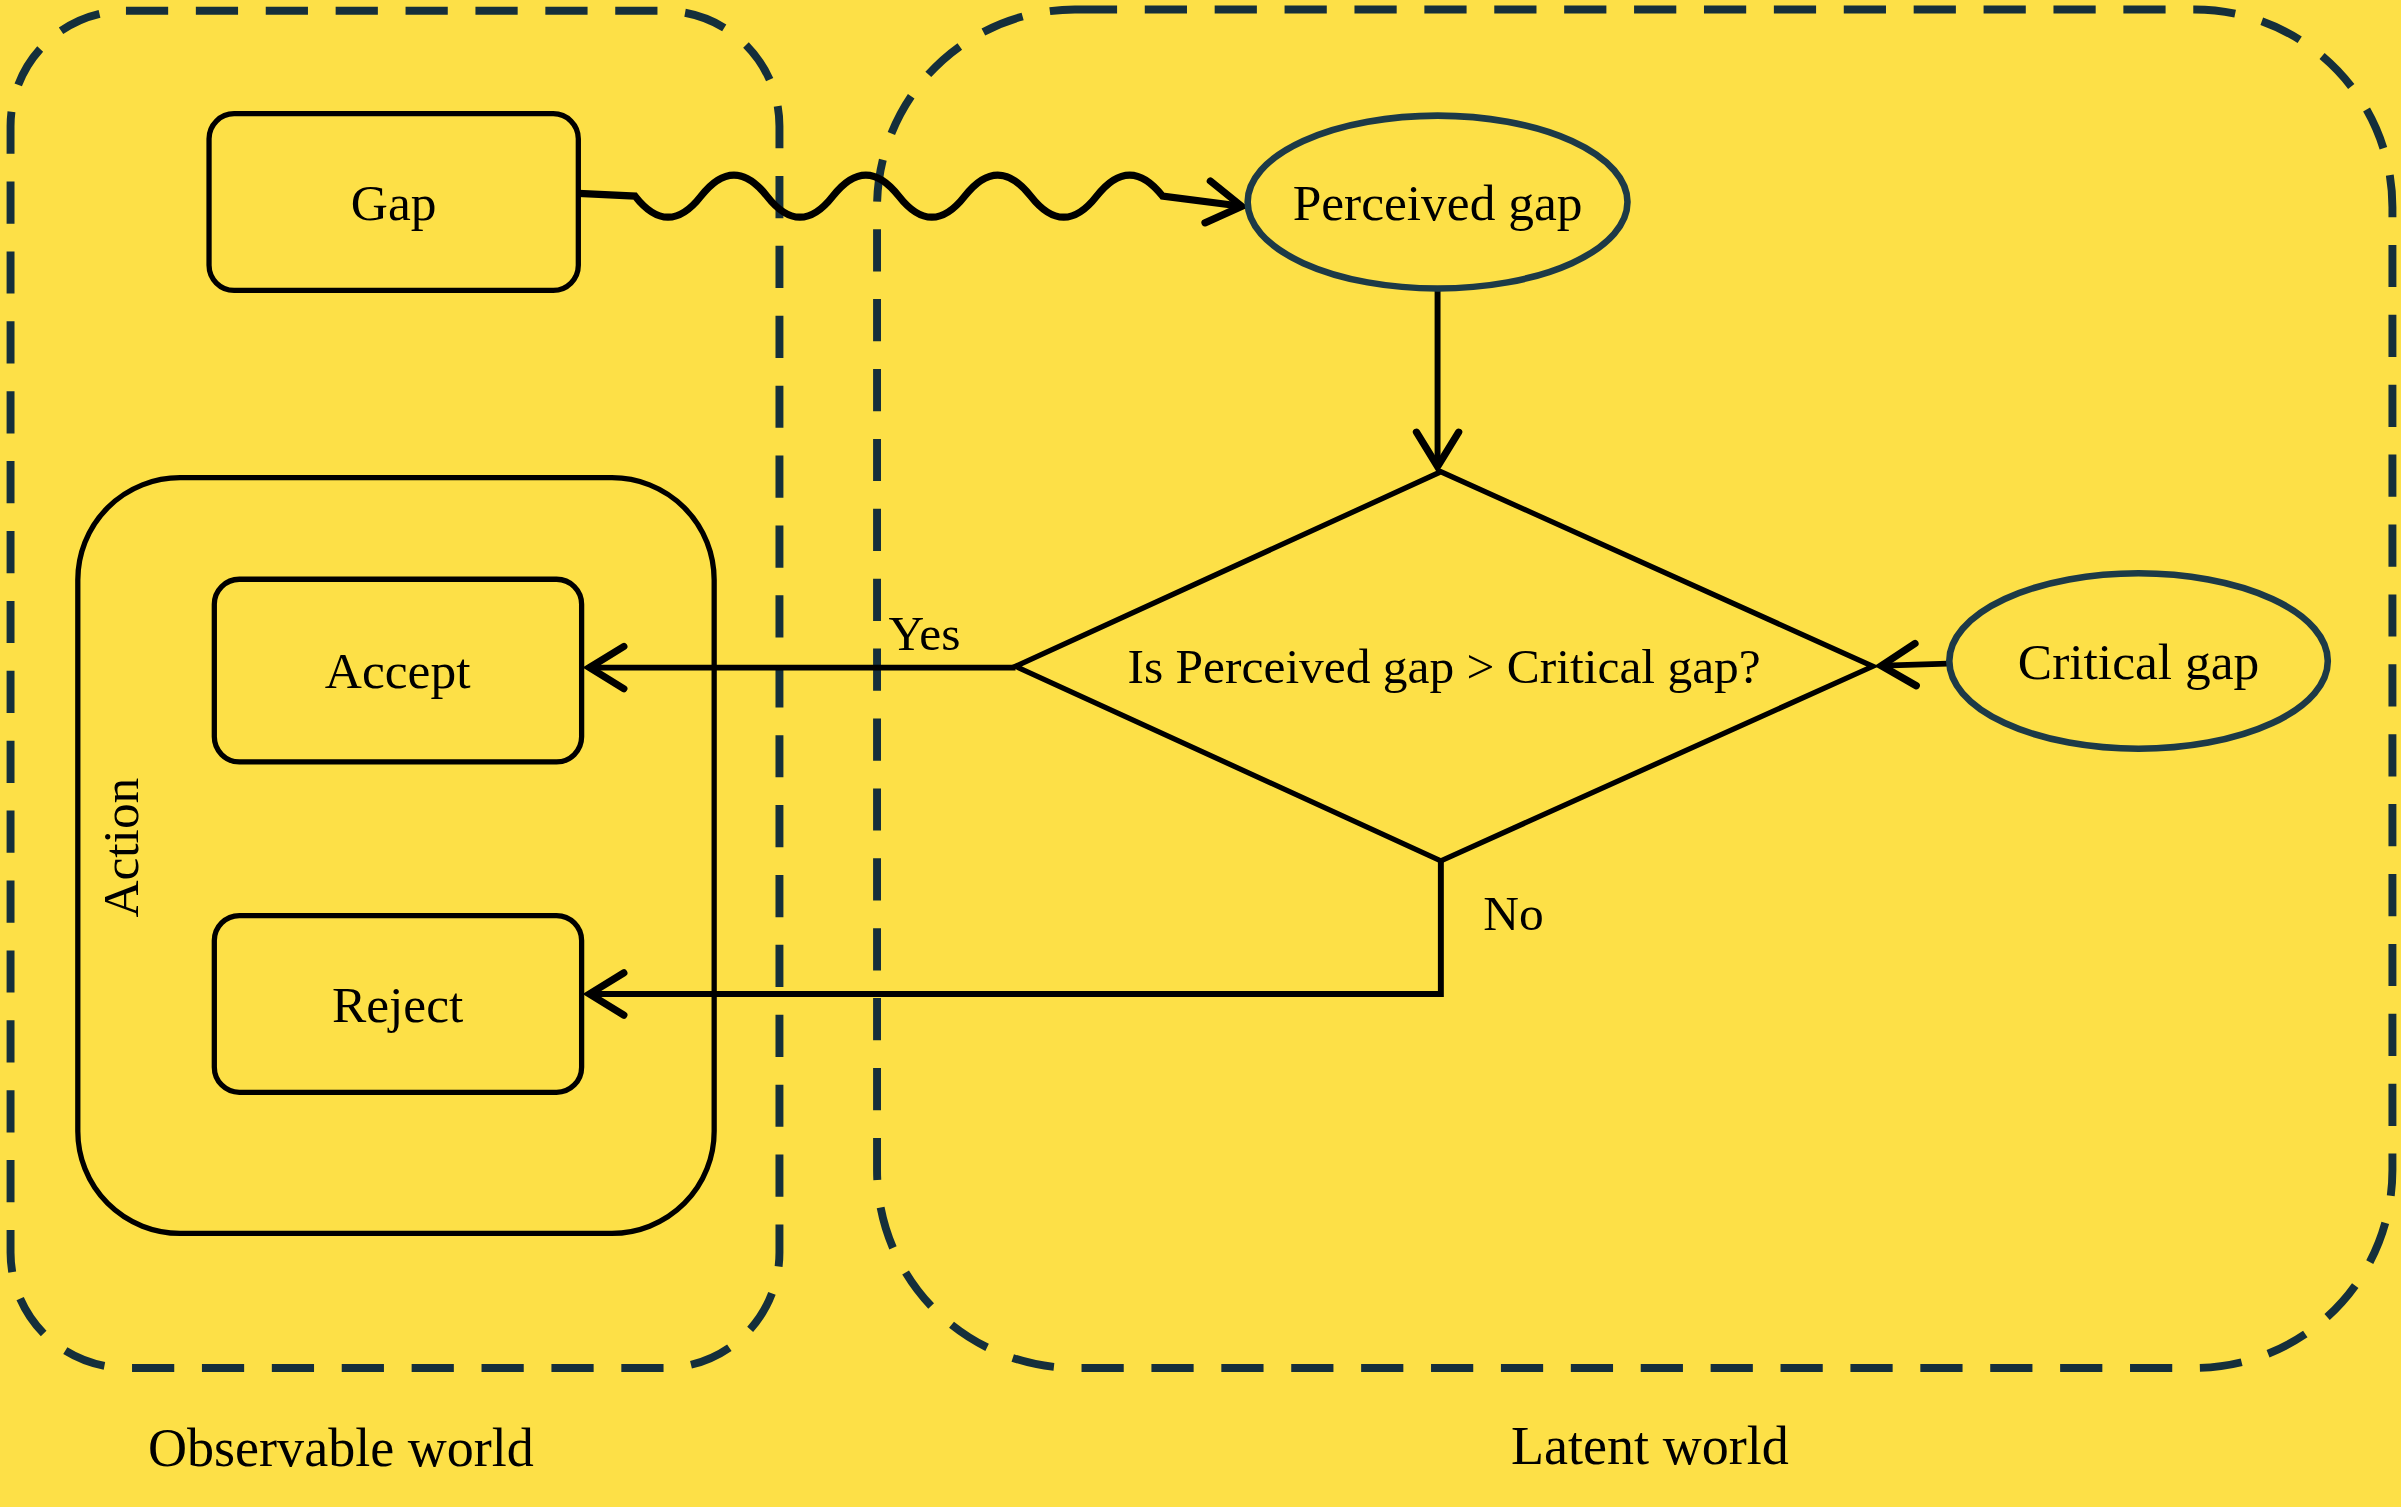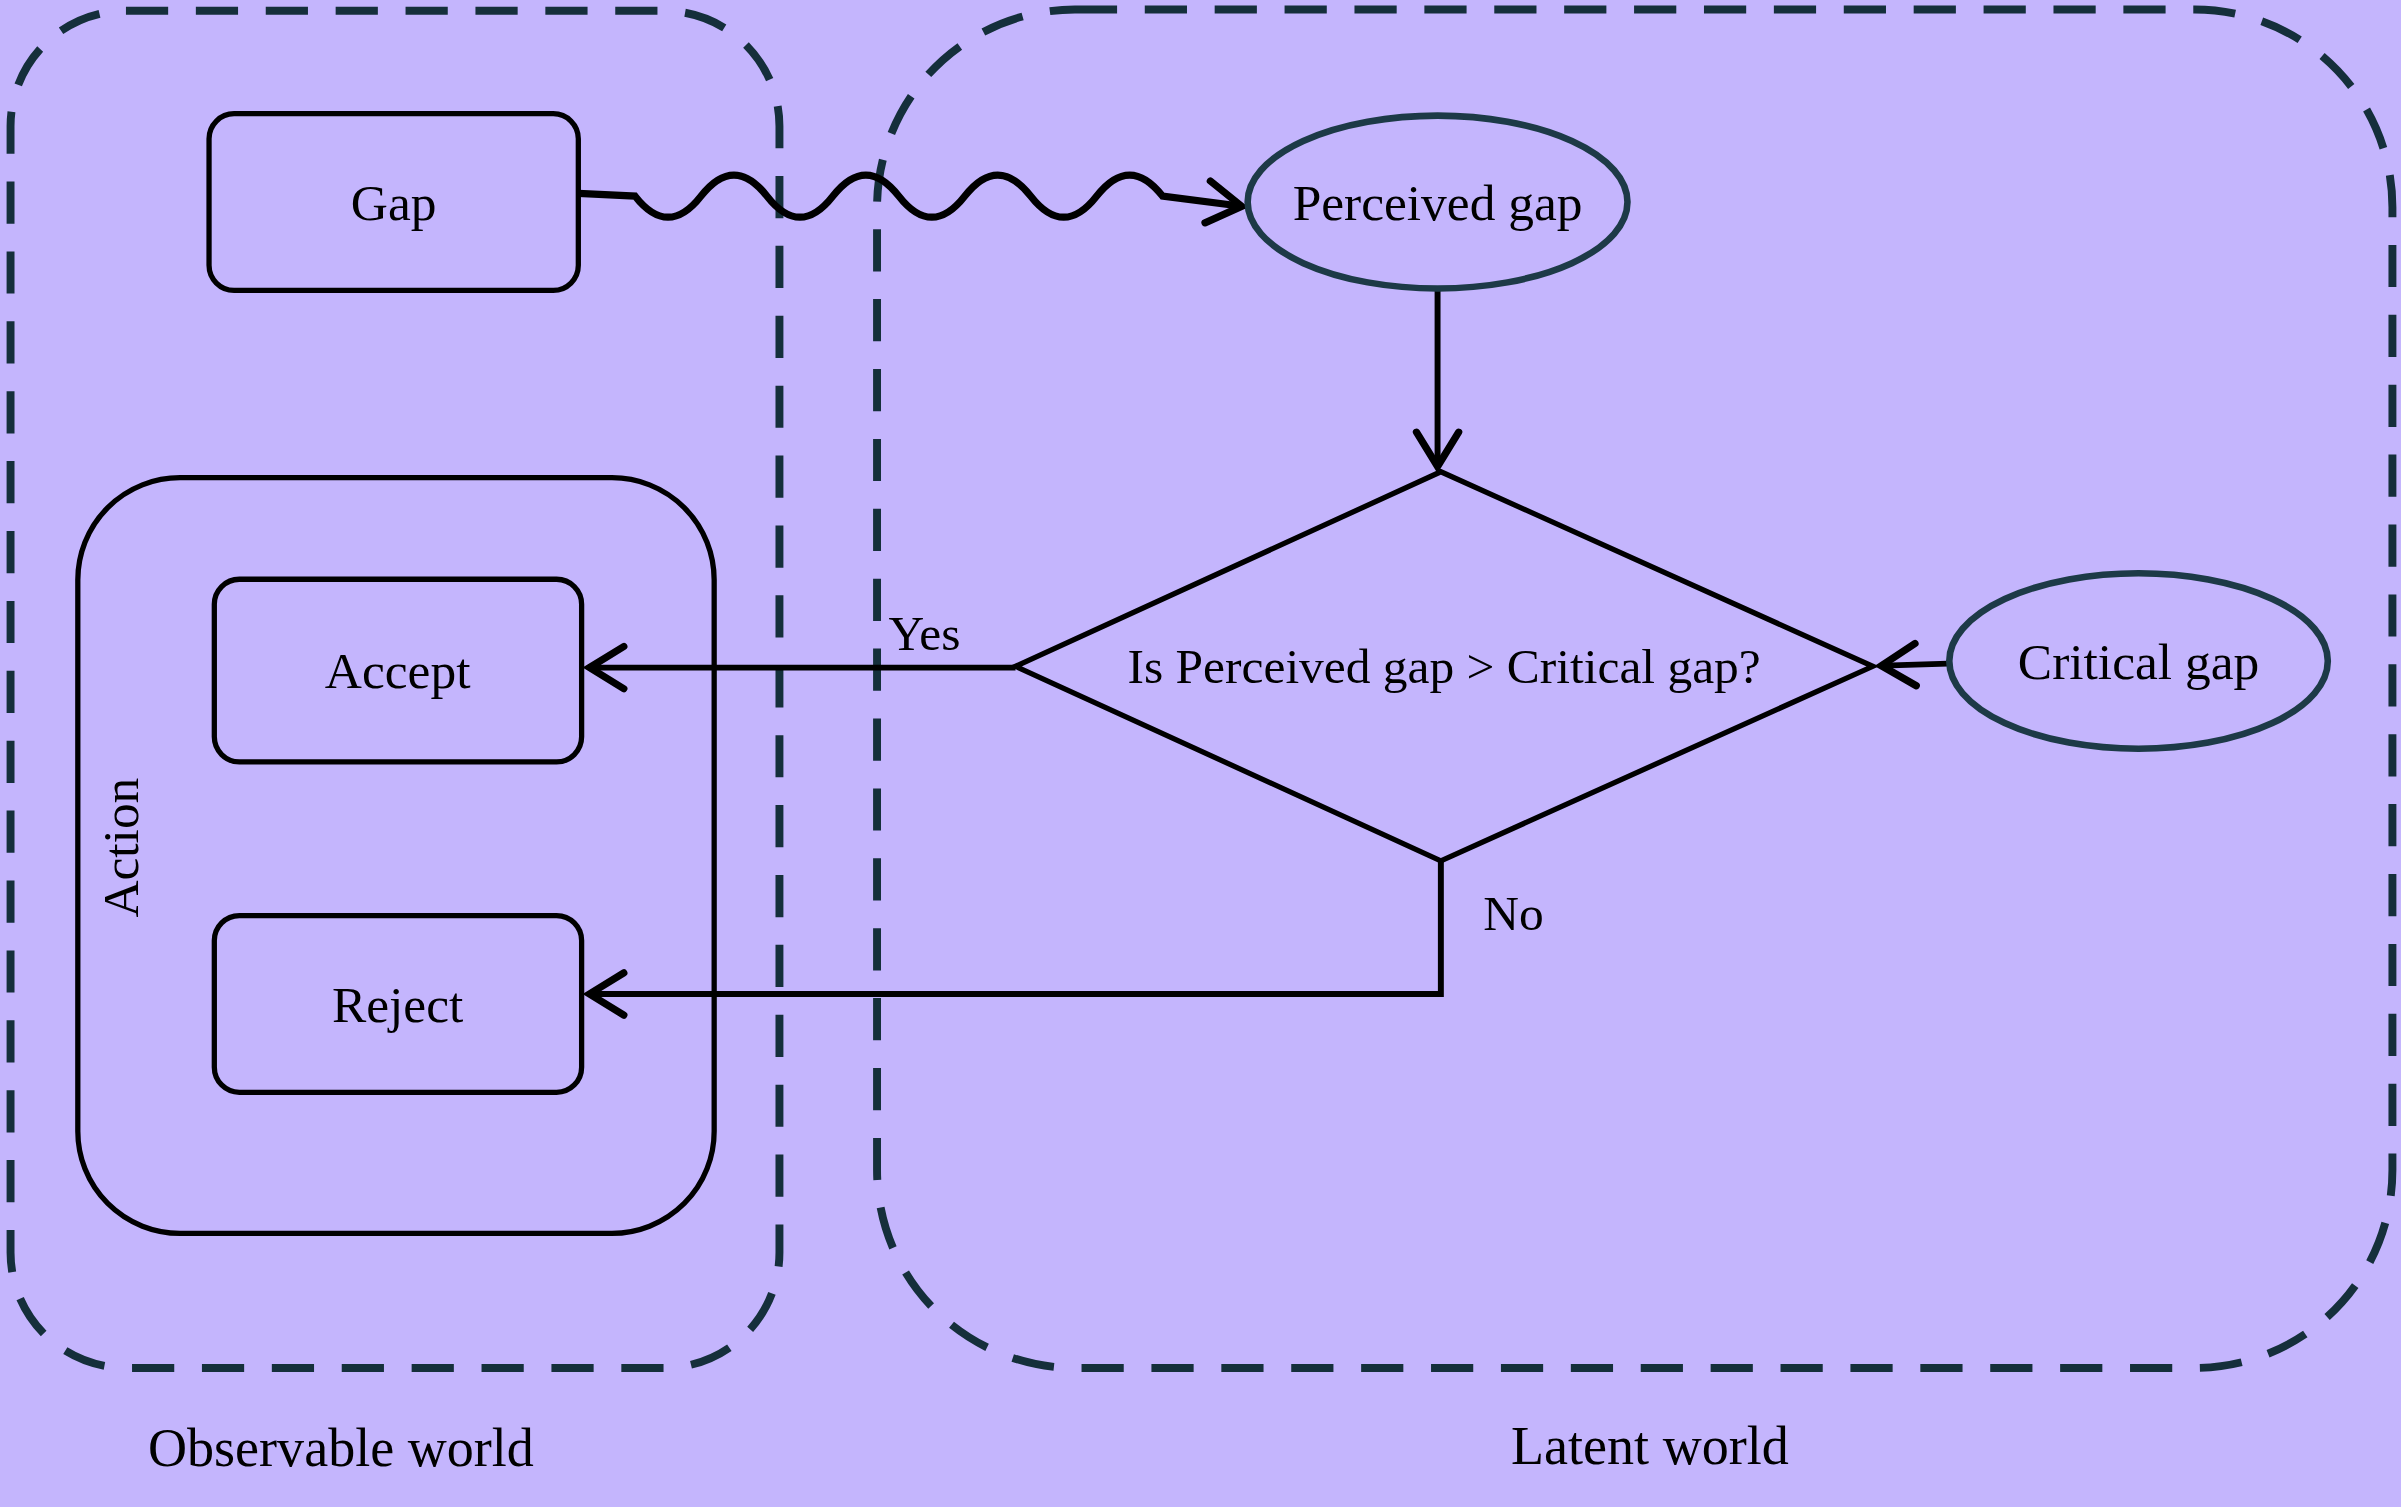--- a/index.html
+++ b/index.html
@@ -4,21 +4,21 @@
 <style>
   html, body {
     margin: 0;
     padding: 0;
     background: #ffffff;
   }
   .stage {
     position: relative;
     width: 2401px;
     height: 1508px;
-    background: #c4b5fd;
+    background: #fde047;
     overflow: hidden;
   }
   svg { display: block; }
   .node-shape {
     fill: none;
     stroke-width: 8;
   }
   .region-border {
     fill: none;
     stroke-width: 12;

